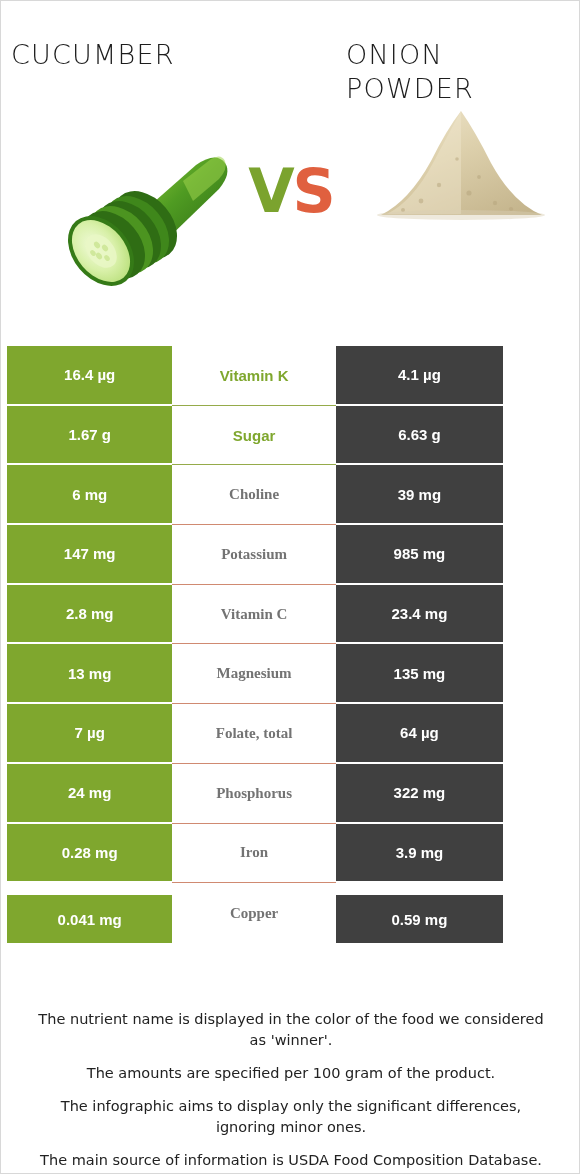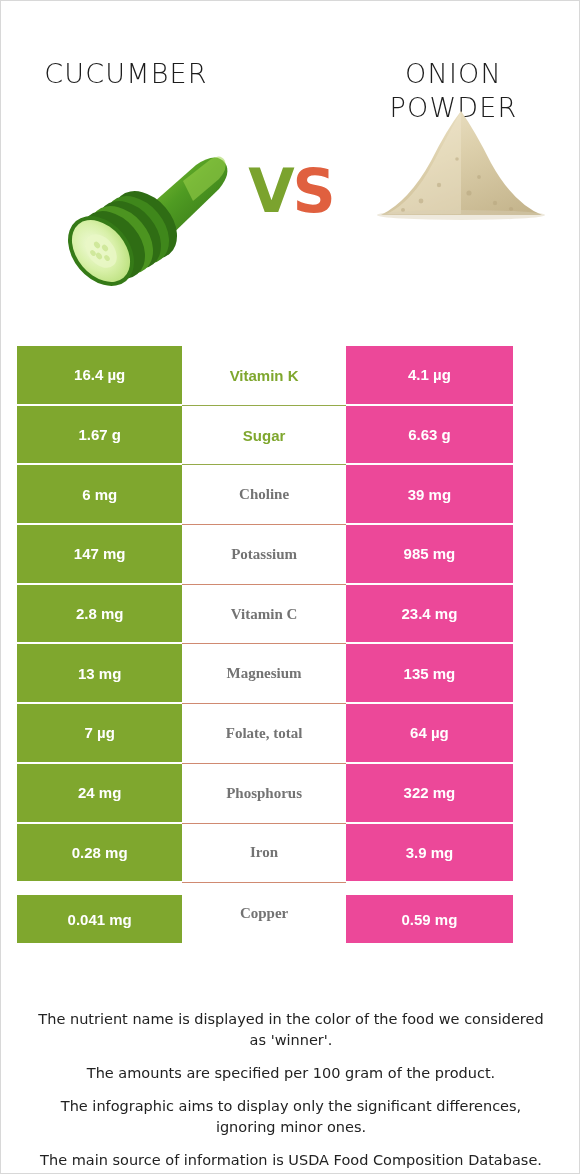--- a/index.html
+++ b/index.html
@@ -17,27 +17,26 @@
     position: relative;
   }
 
   
   .header {
     position: relative;
     height: 310px;
   }
   .title {
     position: absolute;
-    top: 56px;
+    top: 37px;
     font-family: "DejaVu Sans", sans-serif;
     font-weight: 300;
     font-size: 27px;
     letter-spacing: 1.2px;
     color: #1d1d1d;
-    text-align: center;
     line-height: 1.25;
   }
   .title-left {
     left: 10px;
     width: 230px;
   }
   .title-right {
     left: 345px;
     width: 215px;
   }
@@ -60,21 +59,21 @@
   
   .product-img {
     position: absolute;
   }
   .img-left  { left: 32px;  top: 128px; width: 200px; height: 175px; }
   .img-right { left: 368px; top: 88px;  width: 185px; height: 135px; }
 
   
   .table {
     position: absolute;
-    left: 16px;
+    left: 6px;
     top: 345px;
     width: 496px;
   }
   .row {
     display: flex;
     height: 59.7px;
     align-items: stretch;
   }
   .cell {
     display: flex;
@@ -91,21 +90,21 @@
     border-bottom: 2px solid #ffffff;
   }
   .cell-mid {
     width: 178px;
     background: #ffffff;
     font-size: 15px;
     font-weight: bold;
   }
   .cell-right {
     width: 182px;
-    background: #ec4899;
+    background: #404040;
     color: #ffffff;
     font-size: 15px;
     font-weight: bold;
     border-bottom: 2px solid #ffffff;
   }
   .row:last-child .cell-left,
   .row:last-child .cell-right { border-bottom: none; margin-top: 12px; }
 
   .cell-mid.win-green {
     color: #7fa72e;

